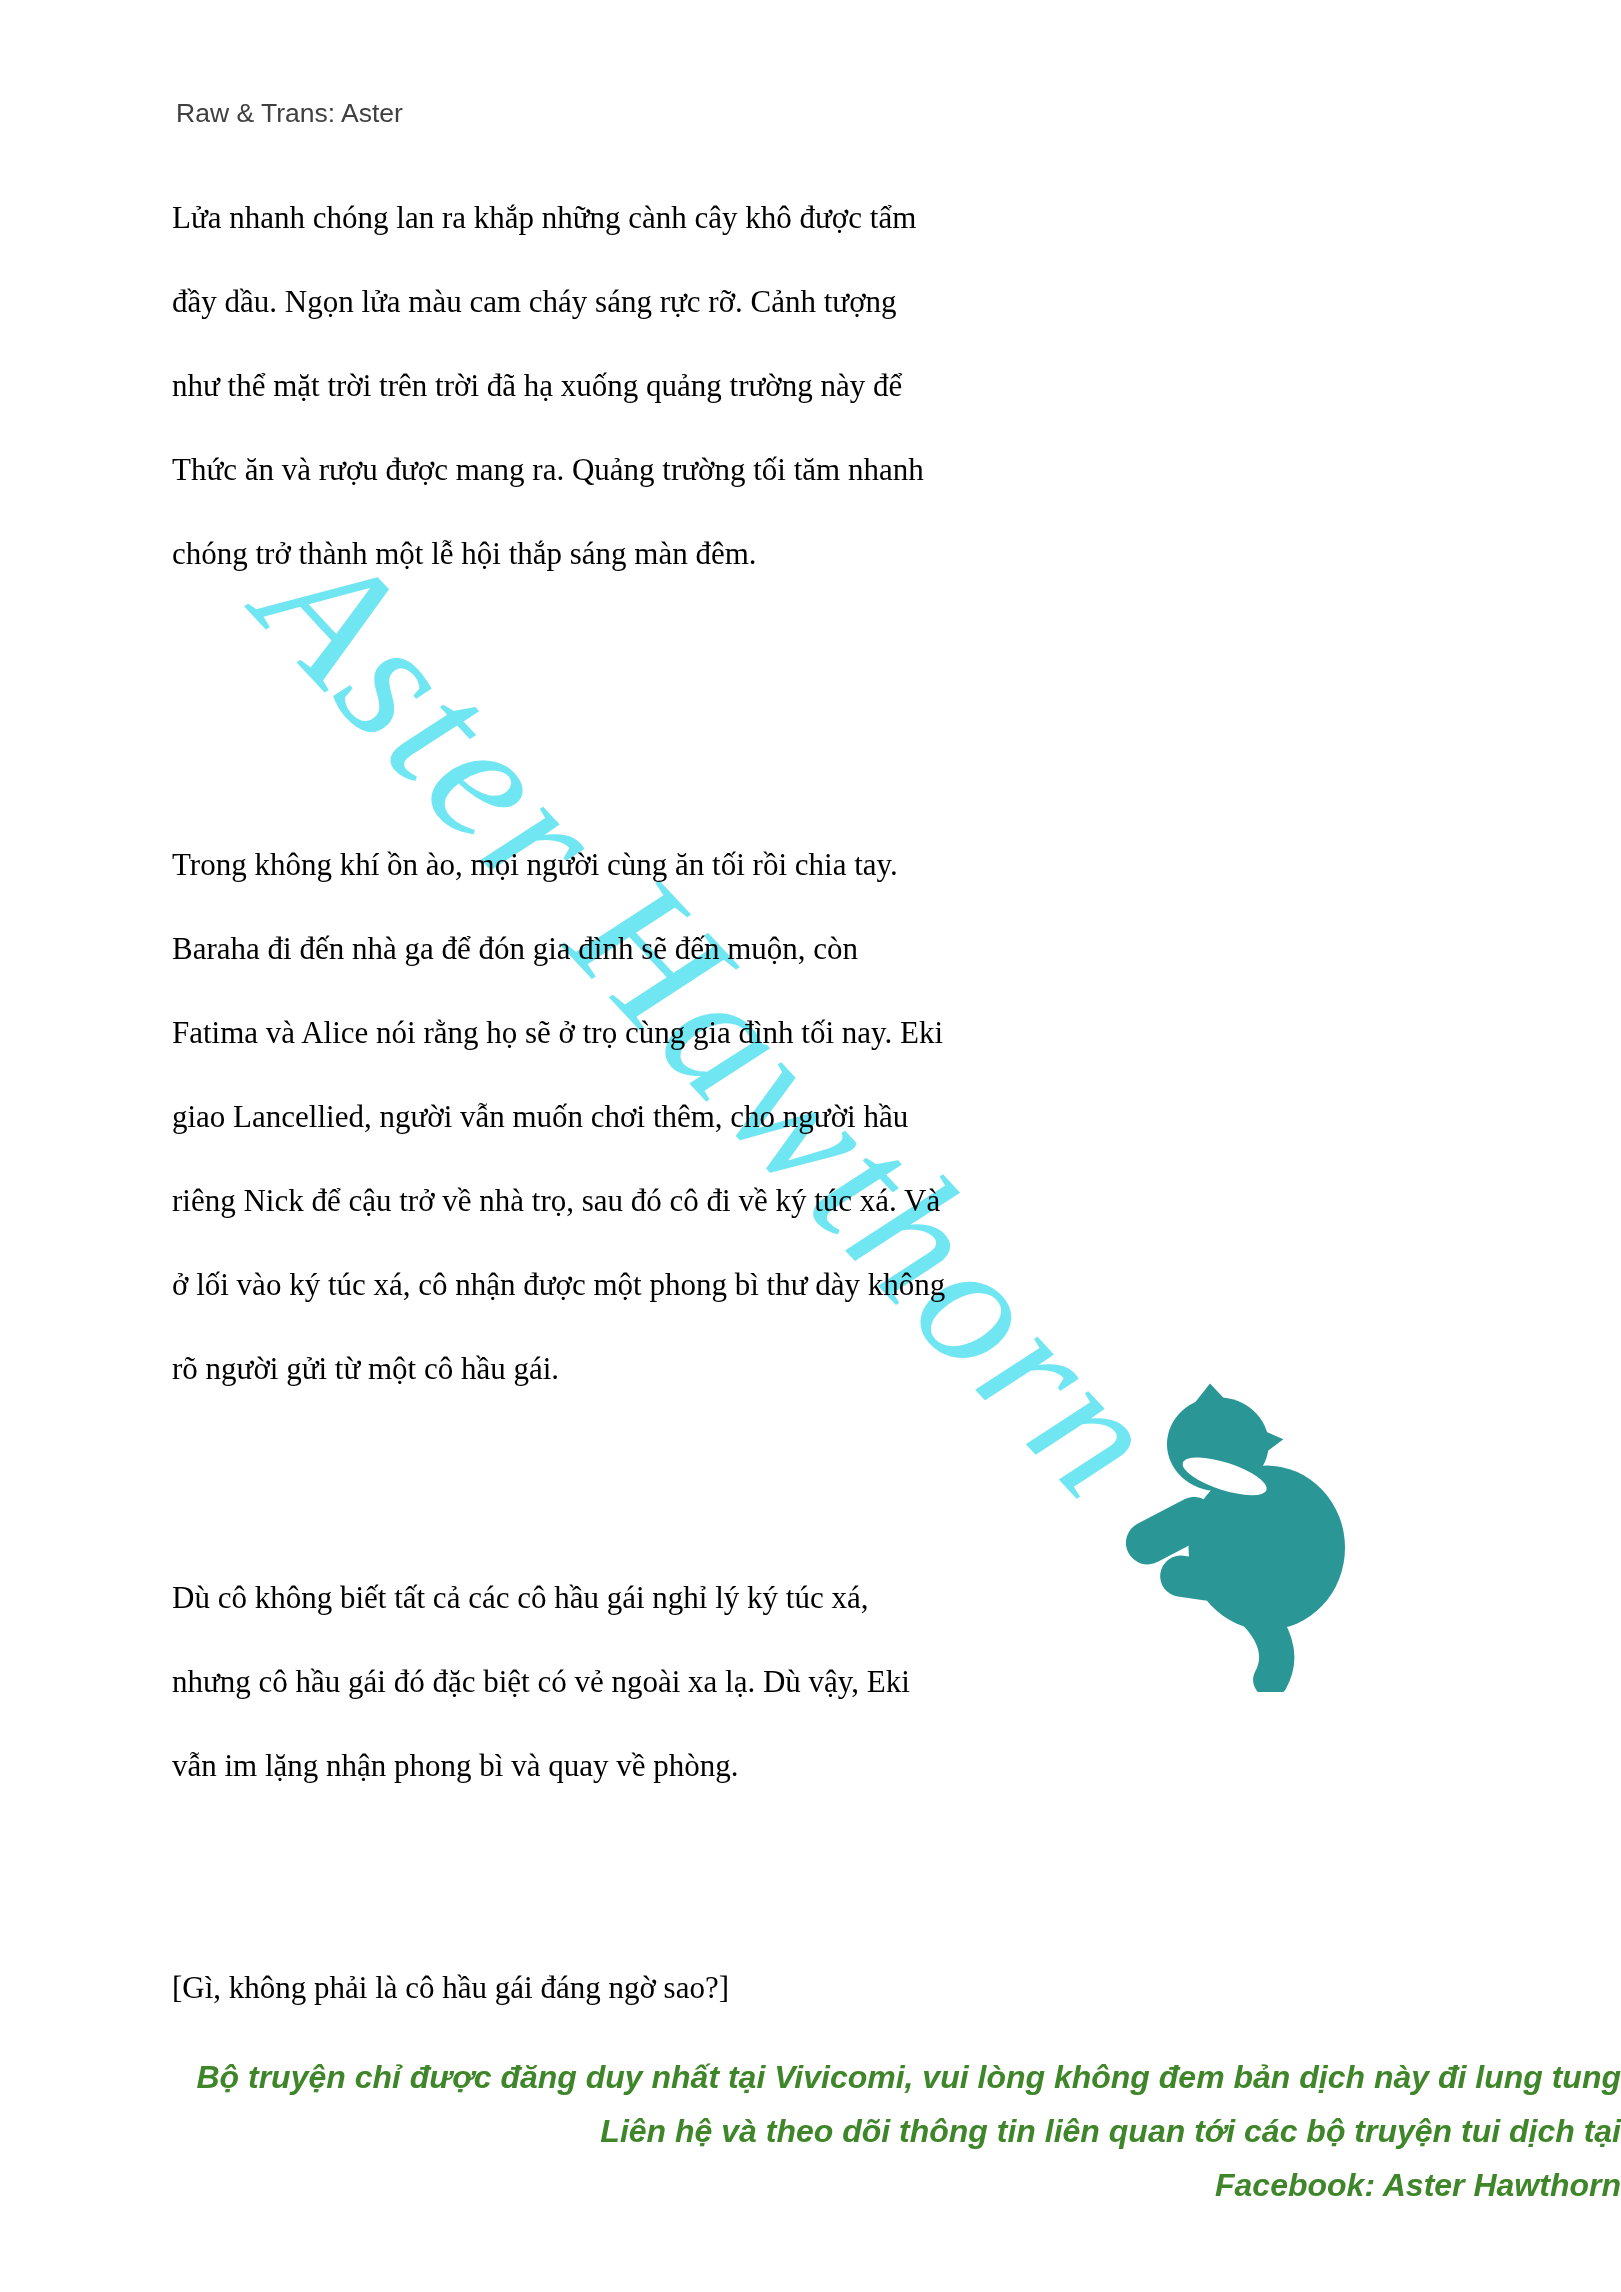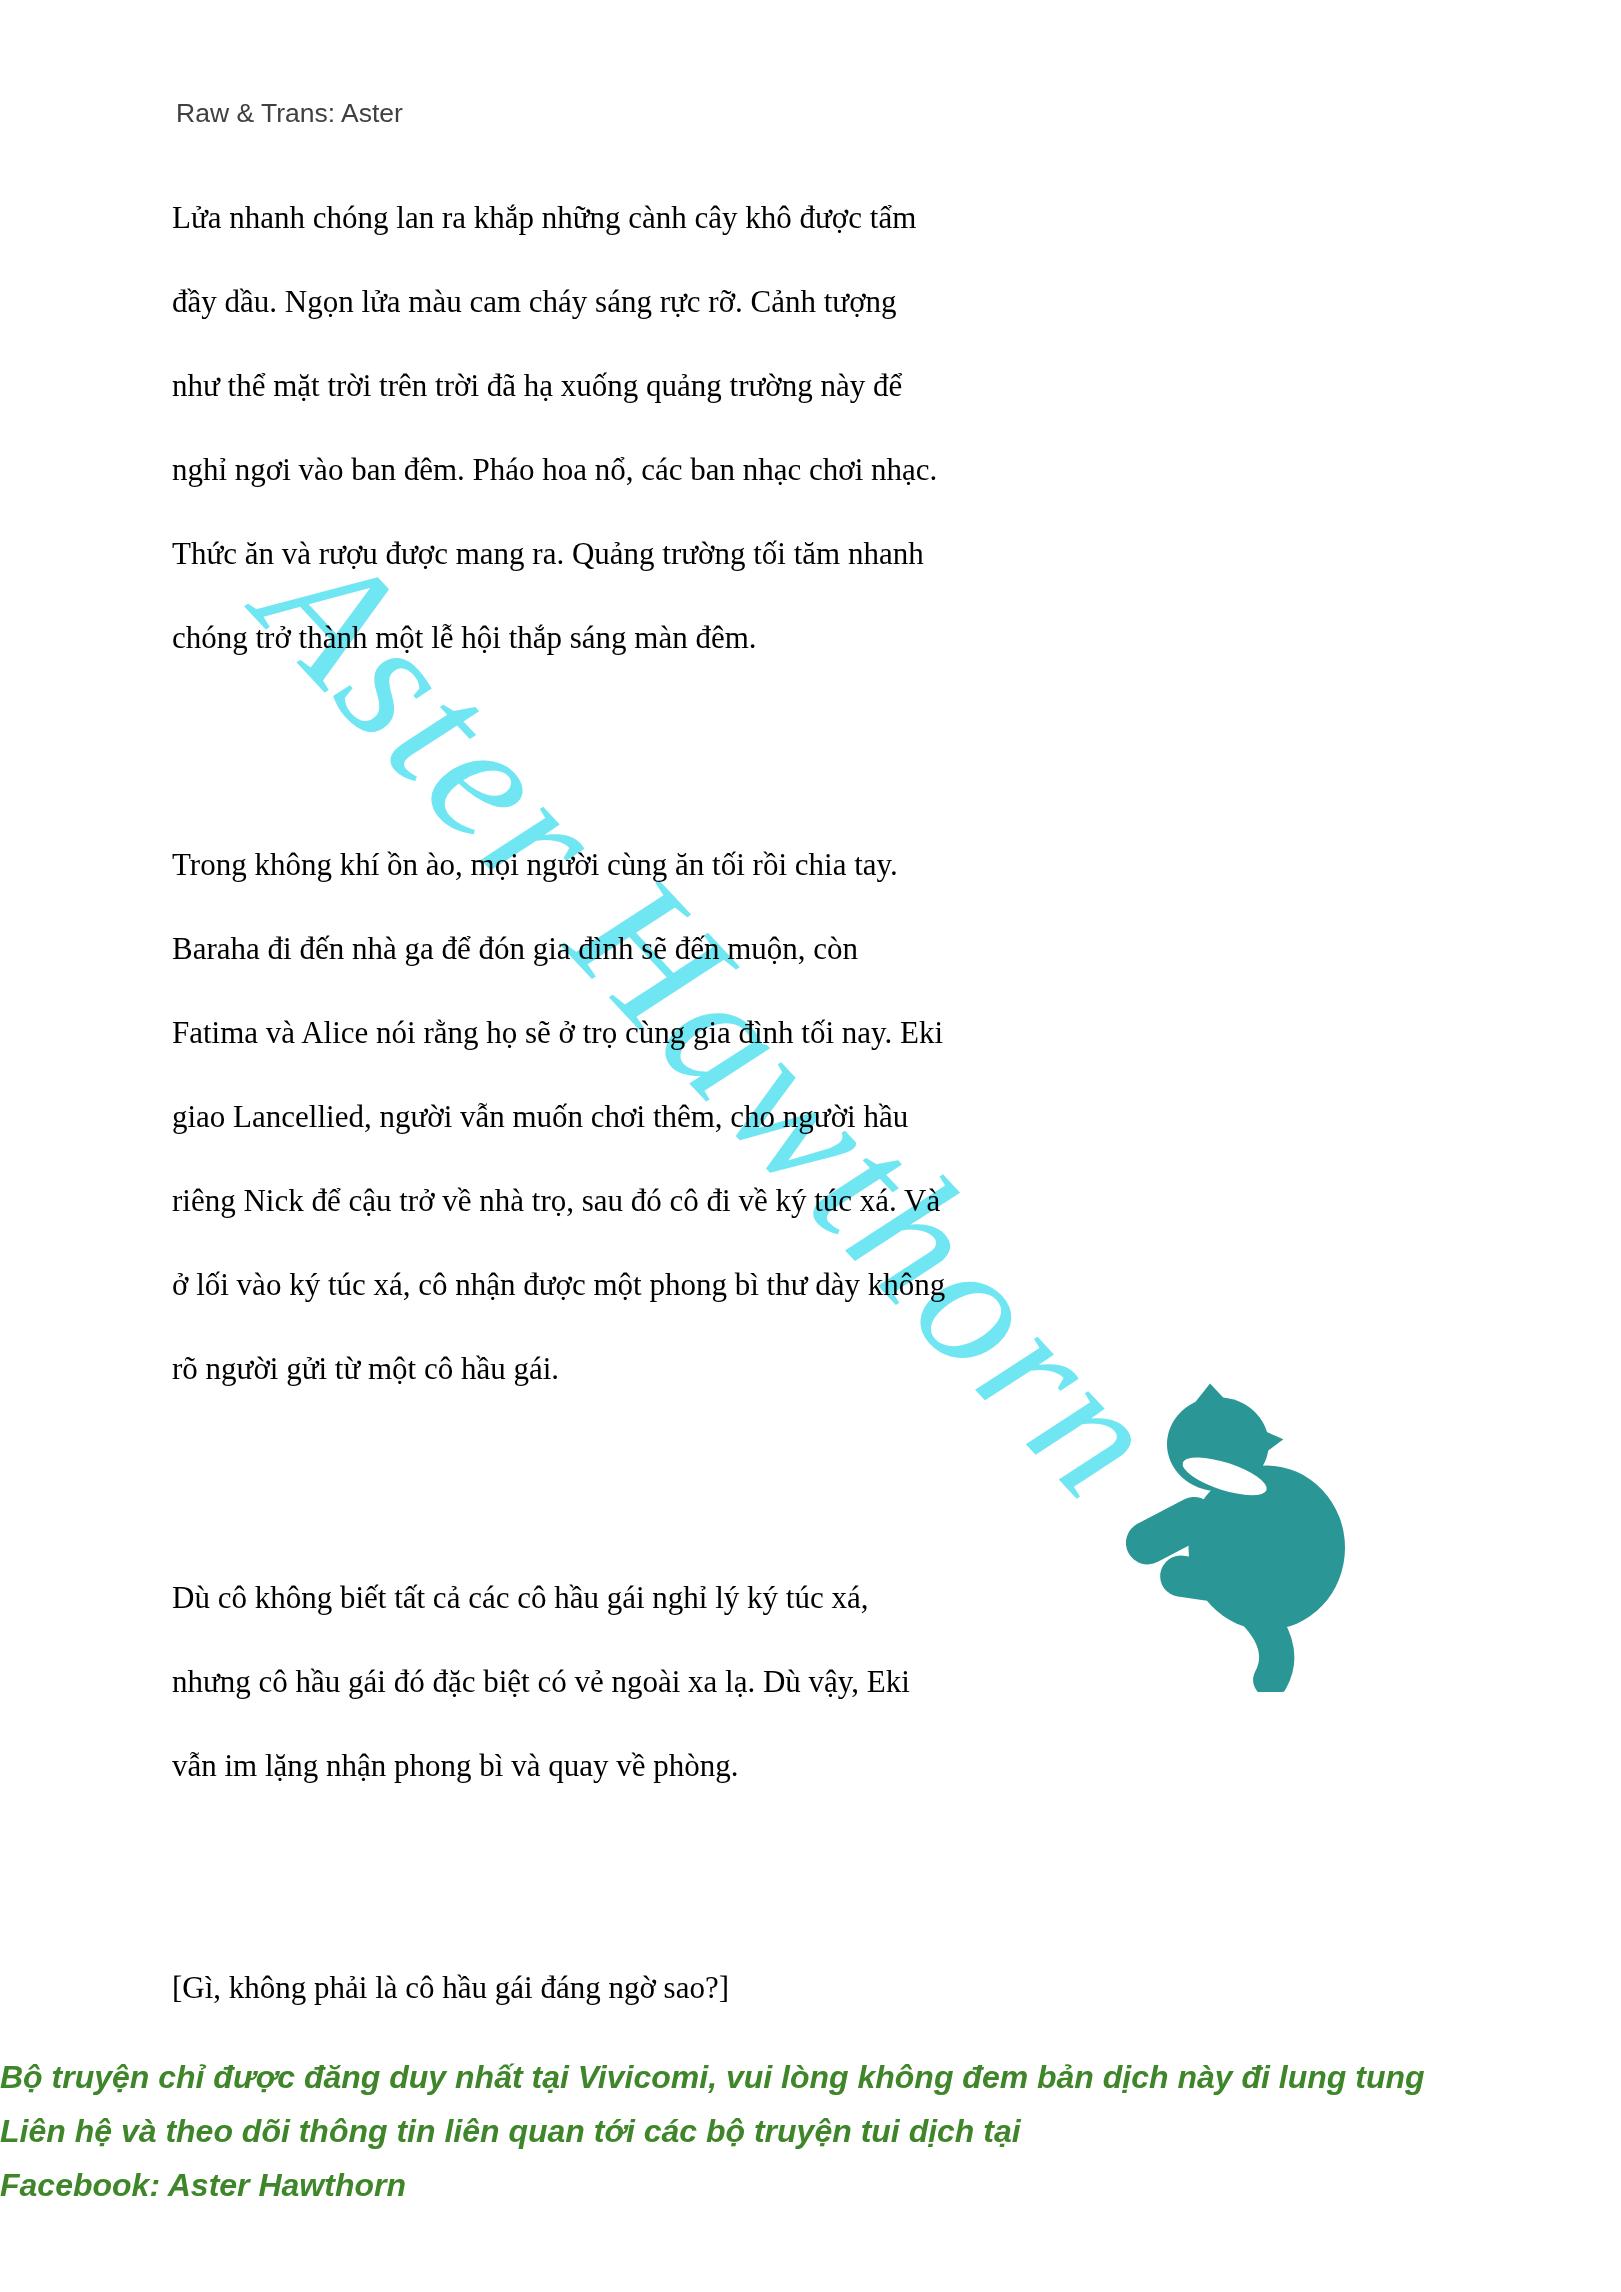--- a/index.html
+++ b/index.html
@@ -40,21 +40,21 @@
     z-index:1;
   }
   
   .cat{
     position:absolute;left:1122px;top:1383px;
     width:223px;height:309px;z-index:2;
   }
   
   .footer{
     position:absolute;left:0;top:2050px;width:100%;
-    text-align:left;
+    text-align:right;
     font-family:"Liberation Sans", sans-serif;
     font-weight:bold;font-style:italic;
     font-size:32px;line-height:54px;
     color:#3e8629;z-index:3;
   }
 </style>
 </head>
 <body>
 
 <div class="page">
@@ -83,21 +83,20 @@
 
     <ellipse cx="105" cy="95" rx="45" ry="14" fill="#ffffff" transform="rotate(18 105 95)"></ellipse>
   </svg>
 
   <div class="credit">Raw &amp; Trans: Aster</div>
 
   <div class="para p1">
     <div>Lửa nhanh chóng lan ra khắp những cành cây khô được tẩm</div>
     <div>đầy dầu. Ngọn lửa màu cam cháy sáng rực rỡ. Cảnh tượng</div>
     <div>như thể mặt trời trên trời đã hạ xuống quảng trường này để</div>
-    <div>nghỉ ngơi vào ban đêm. Pháo hoa nổ, các ban nhạc chơi nhạc.</div>
     <div>Thức ăn và rượu được mang ra. Quảng trường tối tăm nhanh</div>
     <div>chóng trở thành một lễ hội thắp sáng màn đêm.</div>
   </div>
 
   <div class="para p2">
     <div>Trong không khí ồn ào, mọi người cùng ăn tối rồi chia tay.</div>
     <div>Baraha đi đến nhà ga để đón gia đình sẽ đến muộn, còn</div>
     <div>Fatima và Alice nói rằng họ sẽ ở trọ cùng gia đình tối nay. Eki</div>
     <div>giao Lancellied, người vẫn muốn chơi thêm, cho người hầu</div>
     <div>riêng Nick để cậu trở về nhà trọ, sau đó cô đi về ký túc xá. Và</div>

